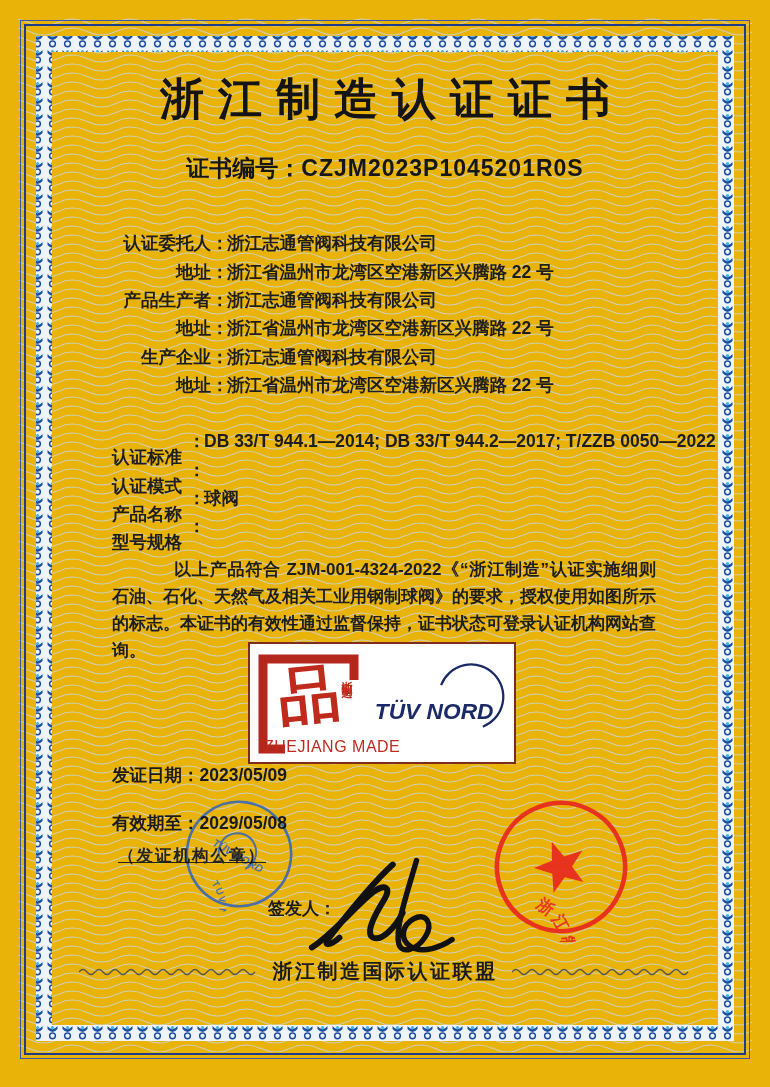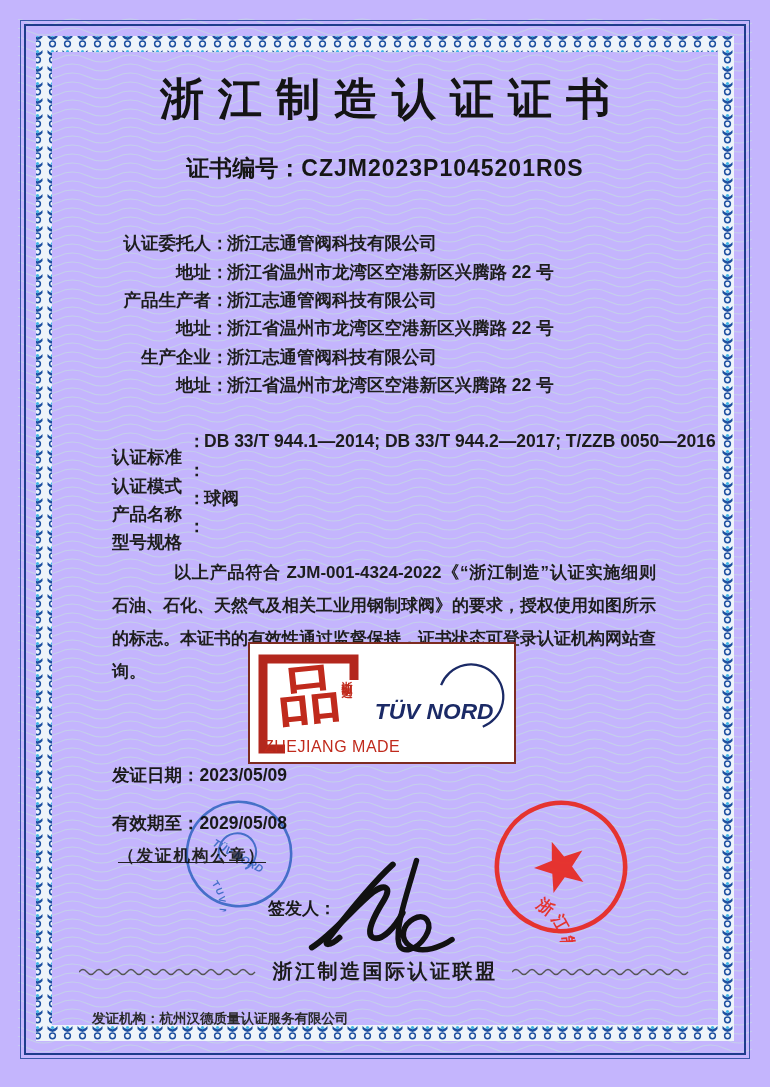--- a/index.html
+++ b/index.html
@@ -1,17 +1,17 @@
 <!DOCTYPE html>
 <html><head>
 <meta charset="utf-8">
 <style>
   html,body{margin:0;padding:0;background:#9a9a9a;}
   .page{
-    position:relative;width:770px;height:1087px;background:#c4b5fd;
+    position:relative;width:770px;height:1087px;background:#eab308;
     overflow:hidden;font-family:"Liberation Sans",sans-serif;color:#1c1c1c;
     margin:0 auto;
   }
   svg{display:block;}
   .bg-svg{position:absolute;left:0;top:0;z-index:0;}
   .frame1{position:absolute;left:20px;top:20px;right:20px;bottom:28px;border:1px solid #3a58a8;z-index:1;}
   .frame2{position:absolute;left:24px;top:24px;right:24px;bottom:32px;border:2.5px solid #1e3c8c;z-index:1;}
   .content{position:absolute;inset:0;z-index:2;}
 
   .title{position:absolute;top:70px;left:0;right:0;text-align:center;
@@ -24,21 +24,21 @@
   .rows{position:absolute;left:112px;right:64px;font-size:17.5px;font-weight:600;color:#1d1d1d;}
   .rows.parties{top:229px;}
   .rows.details{top:427px;}
   .row{display:flex;align-items:center;height:28.4px;white-space:nowrap;}
   .parties .lab{width:99px;flex:none;text-align:right;}
   .details .lab{width:76px;flex:none;margin-top:32px;}
   .colon{flex:none;width:16px;}
   .val{flex:1;}
 
   .statement{position:absolute;top:556px;left:112px;right:114px;
-    font-size:17px;line-height:33px;font-weight:600;color:#1d1d1d;
+    font-size:17px;line-height:27px;font-weight:600;color:#1d1d1d;
     text-align:justify;text-indent:62px;}
 
   .logo-box{position:absolute;top:642px;left:248px;width:264px;height:118px;
     background:#fff;border:2px solid #7e2c20;display:flex;align-items:center;}
   .zj-logo{position:relative;width:122px;height:114px;flex:none;}
   .zj-mark{position:absolute;left:16px;top:6px;width:86px;
     font-family:"DejaVu Serif",serif;font-size:62px;line-height:86px;
     color:#c02a1c;font-weight:700;transform:rotate(-6deg);text-align:center;}
   .zj-vert{position:absolute;right:18px;top:26px;writing-mode:vertical-rl;
     font-size:11px;font-weight:700;color:#c02a1c;letter-spacing:2px;}
@@ -133,21 +133,21 @@
         <span class="lab">地址</span>
           <span class="colon">：</span>
           <span class="val">浙江省温州市龙湾区空港新区兴腾路 22 号</span>
       </div>
     </div>
 
     <div class="rows details">
       <div class="row">
         <span class="lab">认证标准</span>
           <span class="colon">：</span>
-          <span class="val">DB 33/T 944.1—2014; DB 33/T 944.2—2017; T/ZZB 0050—2016</span>
+          <span class="val">DB 33/T 944.1—2014; DB 33/T 944.2—2017; T/ZZB 0050—2022</span>
       </div>
       <div class="row">
         <span class="lab">认证模式</span>
           <span class="colon">：</span>
       </div>
       <div class="row">
         <span class="lab">产品名称</span>
           <span class="colon">：</span>
           <span class="val">球阀</span>
       </div>
@@ -221,18 +221,15 @@
     <div class="alliance-row">
       <svg width="180" height="12" viewBox="0 0 180 12">
         <path d="M0,6 Q4,1 8,6 T16,6 T24,6 T32,6 T40,6 T48,6 T56,6 T64,6 T72,6 T80,6 T88,6 T96,6 T104,6 T112,6 T120,6 T128,6 T136,6 T144,6 T152,6 T160,6 T168,6 T176,6" fill="none" stroke="#555" stroke-width="1.3"></path>
       </svg>
       <span class="alliance-text">浙江制造国际认证联盟</span>
       <svg width="180" height="12" viewBox="0 0 180 12">
         <path d="M0,6 Q4,1 8,6 T16,6 T24,6 T32,6 T40,6 T48,6 T56,6 T64,6 T72,6 T80,6 T88,6 T96,6 T104,6 T112,6 T120,6 T128,6 T136,6 T144,6 T152,6 T160,6 T168,6 T176,6" fill="none" stroke="#555" stroke-width="1.3"></path>
       </svg>
     </div>
 
-    <div class="f-left">
-      <span>发证机构：</span><span>杭州汉德质量认证服务有限公司</span>
-    </div>
 
   </div>
 </div>
 
 </body></html>

